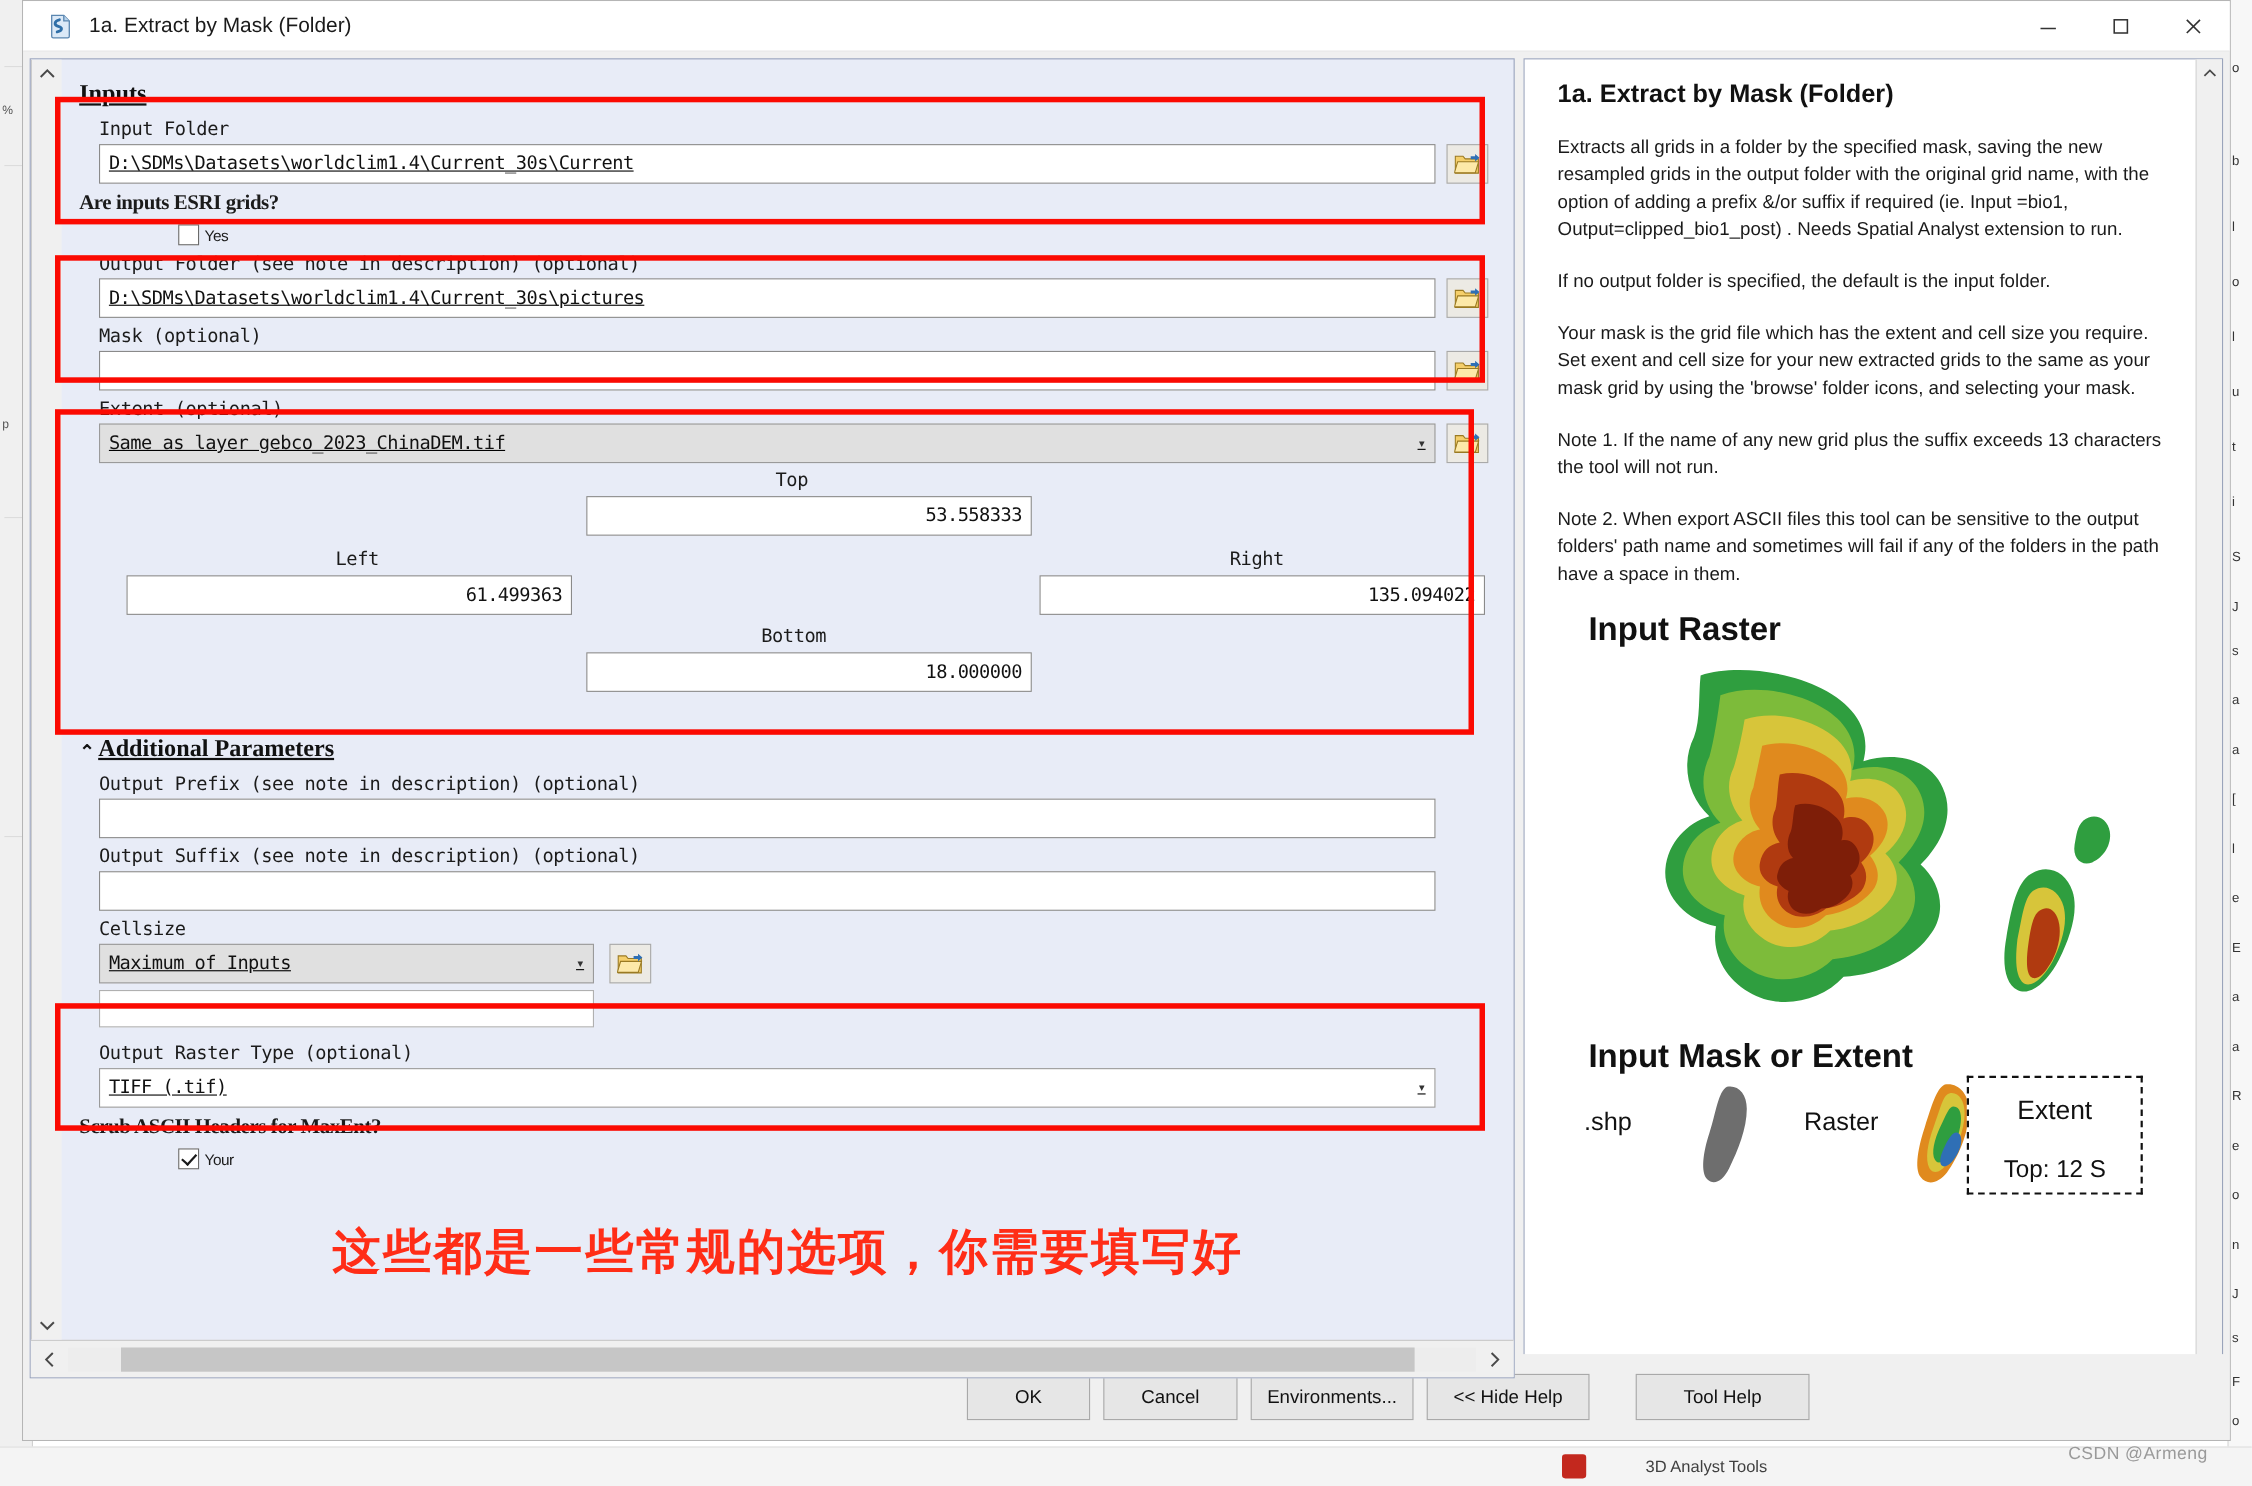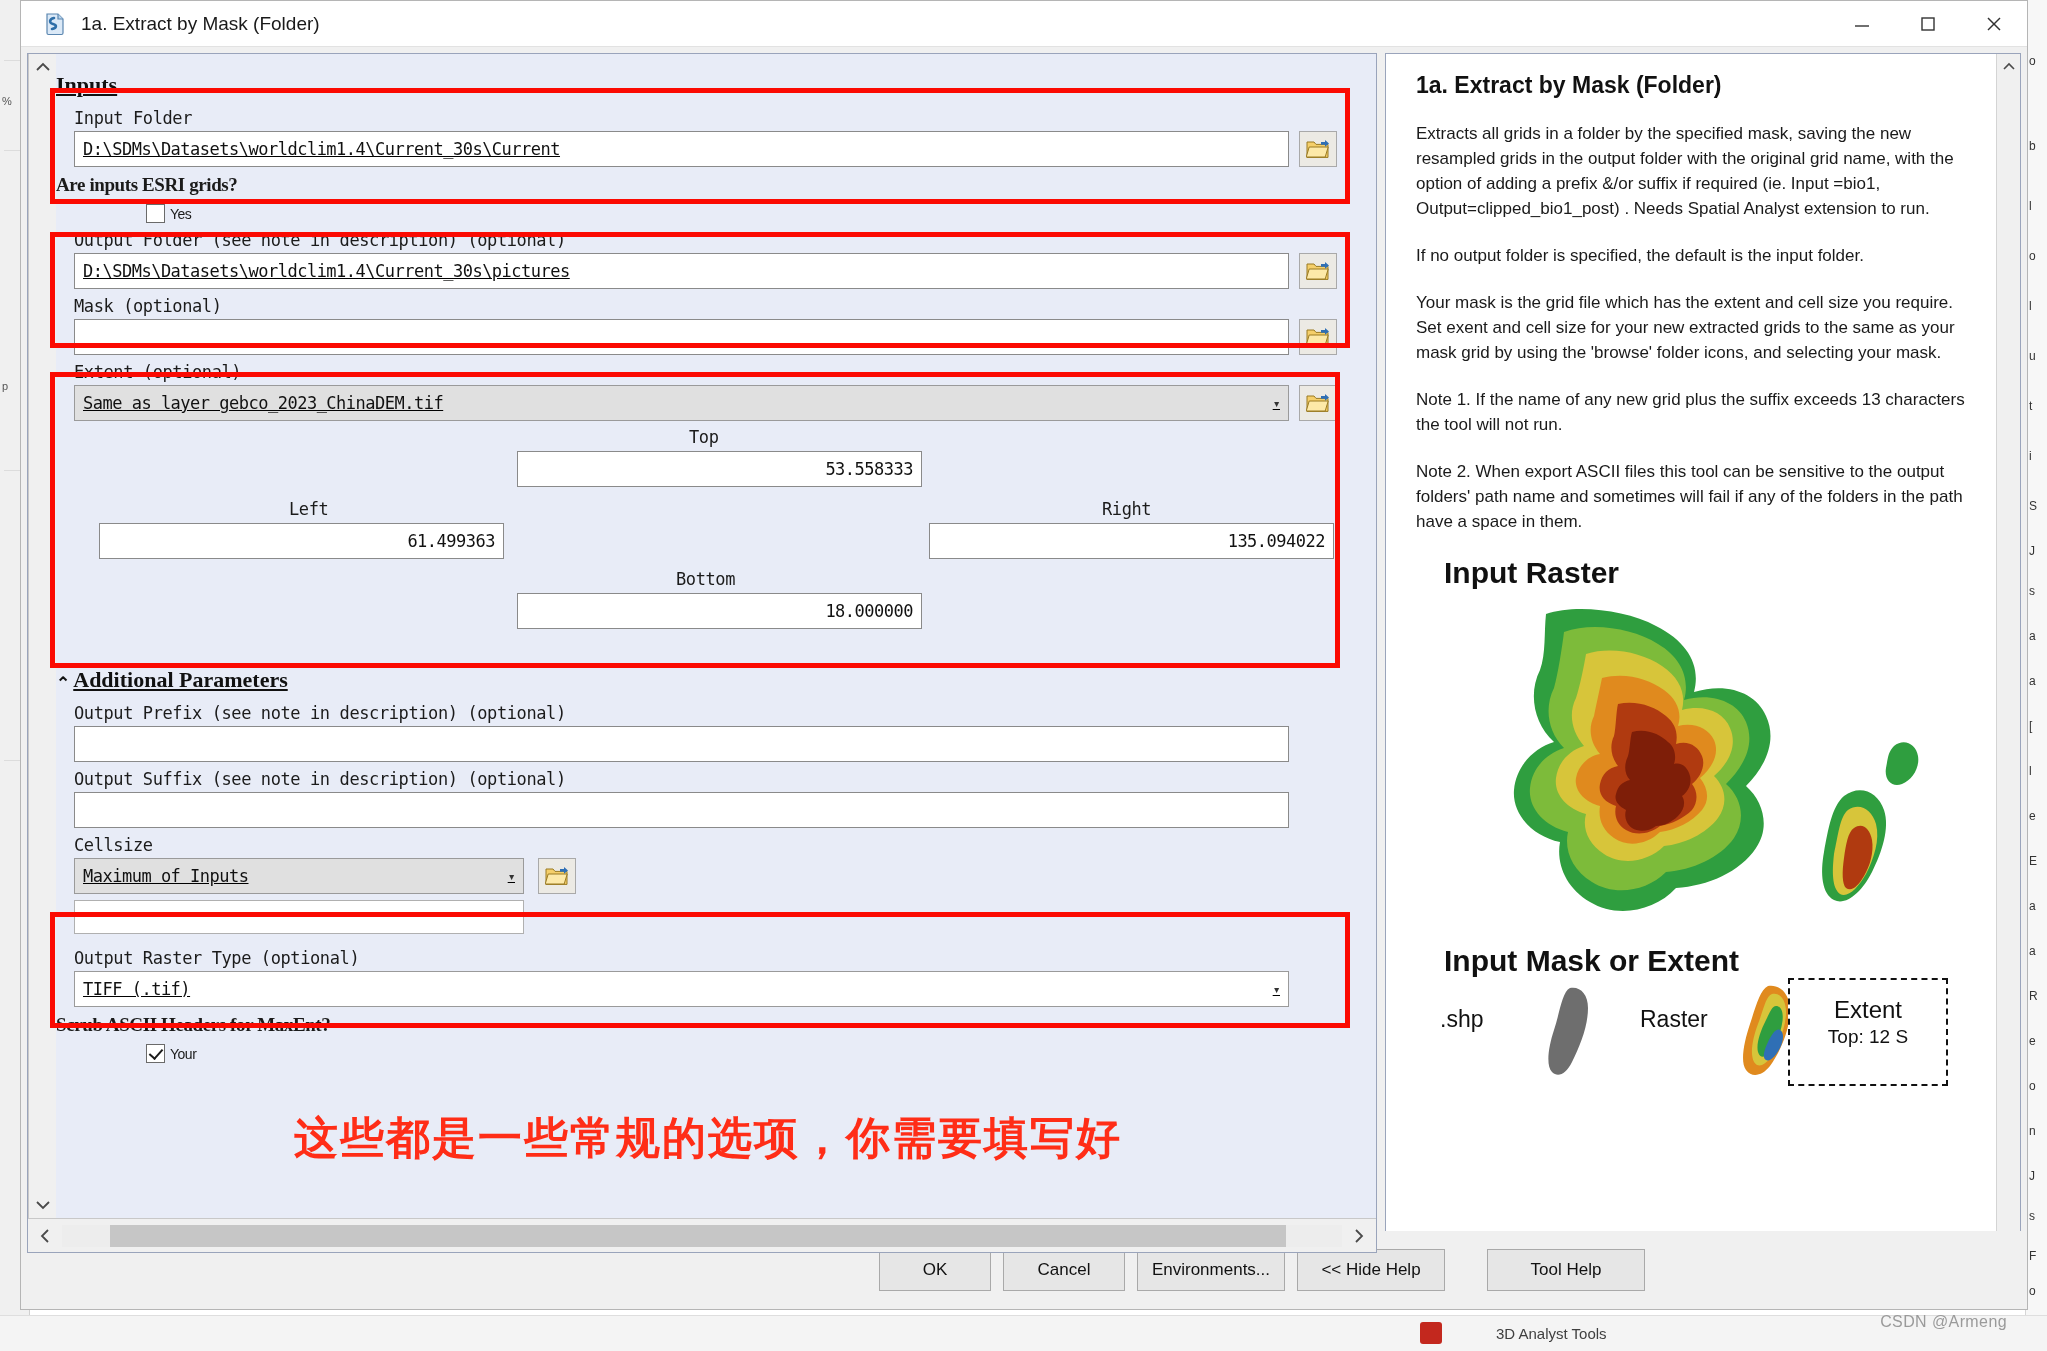--- a/index.html
+++ b/index.html
@@ -45,21 +45,21 @@
 
   
   .params-wrap {
     position:relative;
     width:1350px; margin:6px 0 0 6px;
     background:#e8ecf7; border:1px solid #9aa4bb;
     display:flex; flex-direction:column;
     height:1200px;
   }
   .params-scrollarea { position:relative; flex:1; overflow:hidden; }
-  .params { position:absolute; inset:0; padding:14px 16px 0 28px; }
+  .params { position:absolute; inset:0; padding:14px 16px 0 44px; }
 
   .sect-head { font-size:22px; font-weight:bold; color:#111; text-decoration:underline; margin:4px 0 10px 0; letter-spacing:0px; font-family:"Liberation Serif", serif; }
   .sect-head.collapse::before { content:"\2303"; display:inline-block; font-size:17px; margin-right:3px; transform:translateY(2px); }
 
   .lbl { font-family:"DejaVu Sans Mono", monospace; font-size:17px; color:#1b1b1b; margin:7px 0 3px 18px; letter-spacing:-0.4px; }
   .lbl.bold { font-family:"Liberation Serif", serif; font-weight:bold; font-size:19px; margin-left:0; }
 
   .row { display:flex; align-items:center; margin-left:18px;text-decoration:underline; }
   .txtbox {
     height:36px; background:#fff; border:1px solid #8a8a8a;
@@ -125,21 +125,21 @@
   .help-scroll { width:24px; background:#f0f0f0; border-left:1px solid #d4d4d4; display:flex; flex-direction:column; justify-content:space-between; align-items:center; }
 
   
   .graphic { margin-top:12px; }
   .graphic h3 { font-size:30px; font-weight:bold; margin:10px 0 6px 28px; color:#111; }
   .graphic h3.c2 { margin-top:18px; }
   .map-holder { width:560px; height:330px; position:relative; margin-left:10px; }
   .extent-card { position:absolute; right:26px; bottom:-6px; width:160px; height:108px; border:2px dashed #111; background:#fff;
                  display:flex; flex-direction:column; align-items:center; justify-content:flex-start; padding-top:16px; }
   .extent-card .ec-t { font-size:24px; color:#111; }
-  .extent-card .ec-s { font-size:19px; color:#111; margin-top:2px; }
+  .extent-card .ec-s { font-size:22px; color:#111; margin-top:26px; }
   .mask-row { position:relative; height:96px; margin-left:6px; }
   .mask-row .ml { position:absolute; font-size:23px; color:#111; }
 
   
   .btnbar { height:78px; flex:0 0 78px; background:#f0f0f0; display:flex; align-items:center; }
   .btn {
     height:42px; background:#e6e6e6; border:1px solid #a9a9a9; color:#111;
     font-size:17px; display:flex; align-items:center; justify-content:center;
   }
   .sp { flex:0 0 auto; }

